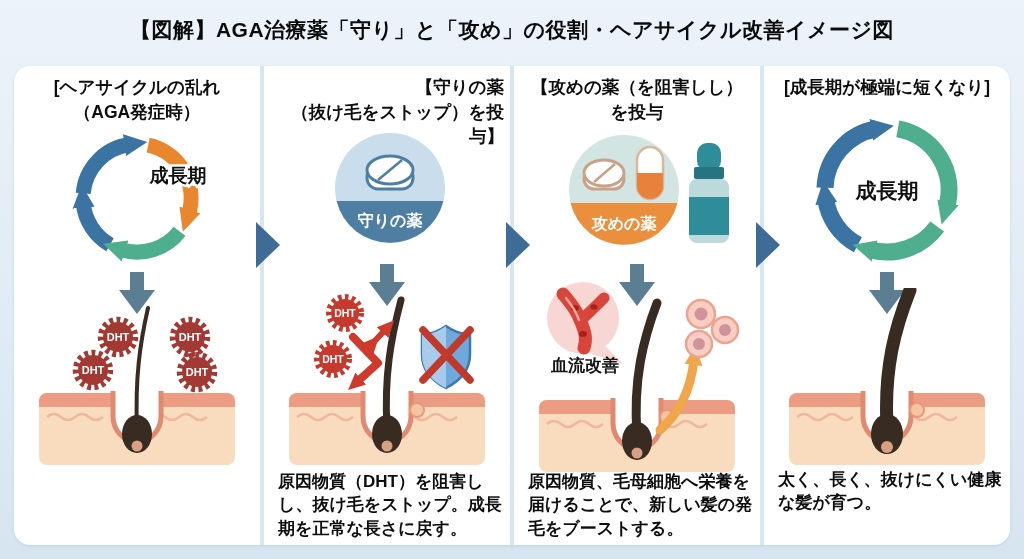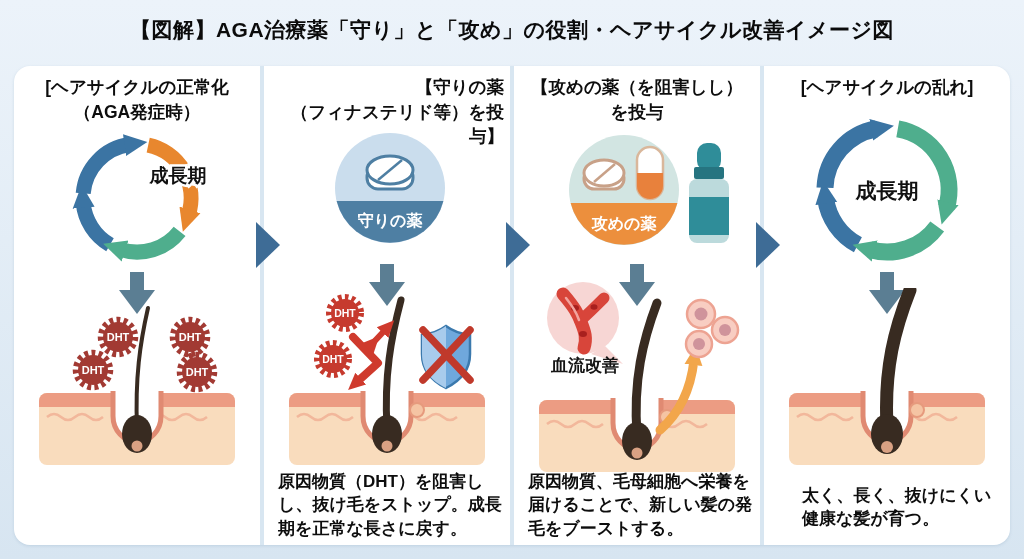--- a/index.html
+++ b/index.html
@@ -34,21 +34,21 @@
     position:absolute; top:9px; left:6px; right:6px;
     font-size:17.5px; font-weight:800; line-height:1.4;
     text-align:center;
   }
   .hdr.left { text-align:right; padding-left:10px; }
   .abs { position:absolute; }
   .caption {
     position:absolute; left:14px; right:6px; top:404px;
     font-size:17px; font-weight:700; line-height:1.38;
   }
-  .caption.short { top:418px;margin-left:24px; }
+  .caption.short { top:402px; }
   .connector {
     position:absolute; top:222px;
     width:0; height:0; z-index:5;
     border-left:24px solid #3e6c96;
     border-top:23px solid transparent;
     border-bottom:23px solid transparent;
   }
   svg text { font-family:"Liberation Sans","DejaVu Sans",sans-serif; }
   .cycle-label { font-weight:800; paint-order:stroke; stroke:#ffffff; stroke-width:5px; fill:#111; }
   .badge-label { font-weight:800; fill:#ffffff; }
@@ -77,21 +77,21 @@
       </marker>
   </defs>
 </svg>
 
 <div class="title">【図解】AGA治療薬「守り」と「攻め」の役割・ヘアサイクル改善イメージ図</div>
 
 <div class="board">
 
   <div class="panel">
     <div class="hdr">
-      <div>[ヘアサイクルの正常化</div>
+      <div>[ヘアサイクルの乱れ</div>
       <div>（AGA発症時）</div>
     </div>
 
     <svg class="abs" style="left:calc(50% - 80px);top:52px" width="160" height="160" viewBox="0 0 160 160">
       <g fill="none" stroke-linecap="butt">
         <path d="M53,126.8 A54,54 0 0 1 26.2,84.7" stroke="#3b74a3" stroke-width="15" marker-end="url(#mBlue)"></path>
         <path d="M26.2,75.3 A54,54 0 0 1 72.5,26.5" stroke="#3b74a3" stroke-width="15" marker-end="url(#mBlue)"></path>
         <path d="M91.2,27.2 A54,54 0 0 1 131.4,96.7" stroke="#e8872e" stroke-width="15" marker-end="url(#mOrange)"></path>
         <path d="M122.6,113.3 A54,54 0 0 1 63.3,131.4" stroke="#4fae8d" stroke-width="15" marker-end="url(#mGreen)"></path>
       </g>
@@ -135,21 +135,21 @@
       </g>
     </svg>
 
   </div>
 
   <div class="divider"></div>
 
   <div class="panel">
     <div class="hdr left">
       <div>【守りの薬</div>
-      <div>（フィナステリド等）を投与】</div>
+      <div>（抜け毛をストップ）を投与】</div>
     </div>
 
     <svg class="abs" style="left:calc(50% - 57px);top:62px" width="120" height="120" viewBox="0 0 120 120">
       <circle cx="60" cy="60" r="55" fill="#cadded"></circle>
       <path d="M6.6,73 A55,55 0 0 0 113.4,73 Z" fill="#4e7fa3"></path>
       <g>
         <rect x="37" y="38" width="46" height="23" rx="11" fill="#ffffff" stroke="#4e7fa3" stroke-width="3"></rect>
         <ellipse cx="60" cy="42" rx="23" ry="14" fill="#ffffff" stroke="#4e7fa3" stroke-width="3"></ellipse>
         <line x1="48" y1="52" x2="72" y2="32" stroke="#4e7fa3" stroke-width="2.5"></line>
       </g>
@@ -268,21 +268,21 @@
       </g>
     </svg>
 
     <p class="caption">原因物質、毛母細胞へ栄養を届けることで、新しい髪の発毛をブーストする。</p>
   </div>
 
   <div class="divider"></div>
 
   <div class="panel">
     <div class="hdr">
-      <div>[ヘアサイクルの乱れ]</div>
+      <div>[成長期が極端に短くなり]</div>
     </div>
 
     <svg class="abs" style="left:calc(50% - 90px);top:34px" width="180" height="180" viewBox="0 0 180 180">
       <g fill="none">
         <path d="M60.9,144.7 A62,62 0 0 1 28.6,98.6" stroke="#3b74a3" stroke-width="17" marker-end="url(#mBlue)"></path>
         <path d="M28.0,87.8 A62,62 0 0 1 79.2,28.9" stroke="#3b74a3" stroke-width="17" marker-end="url(#mBlue)"></path>
         <path d="M100.8,28.9 A62,62 0 0 1 149.6,107.1" stroke="#4fae8d" stroke-width="17" marker-end="url(#mGreen)"></path>
         <path d="M140.2,126.4 A62,62 0 0 1 72.9,149.6" stroke="#4fae8d" stroke-width="17" marker-end="url(#mGreen)"></path>
       </g>
       <text class="cycle-label" x="90" y="98" font-size="21" text-anchor="middle">成長期</text>

